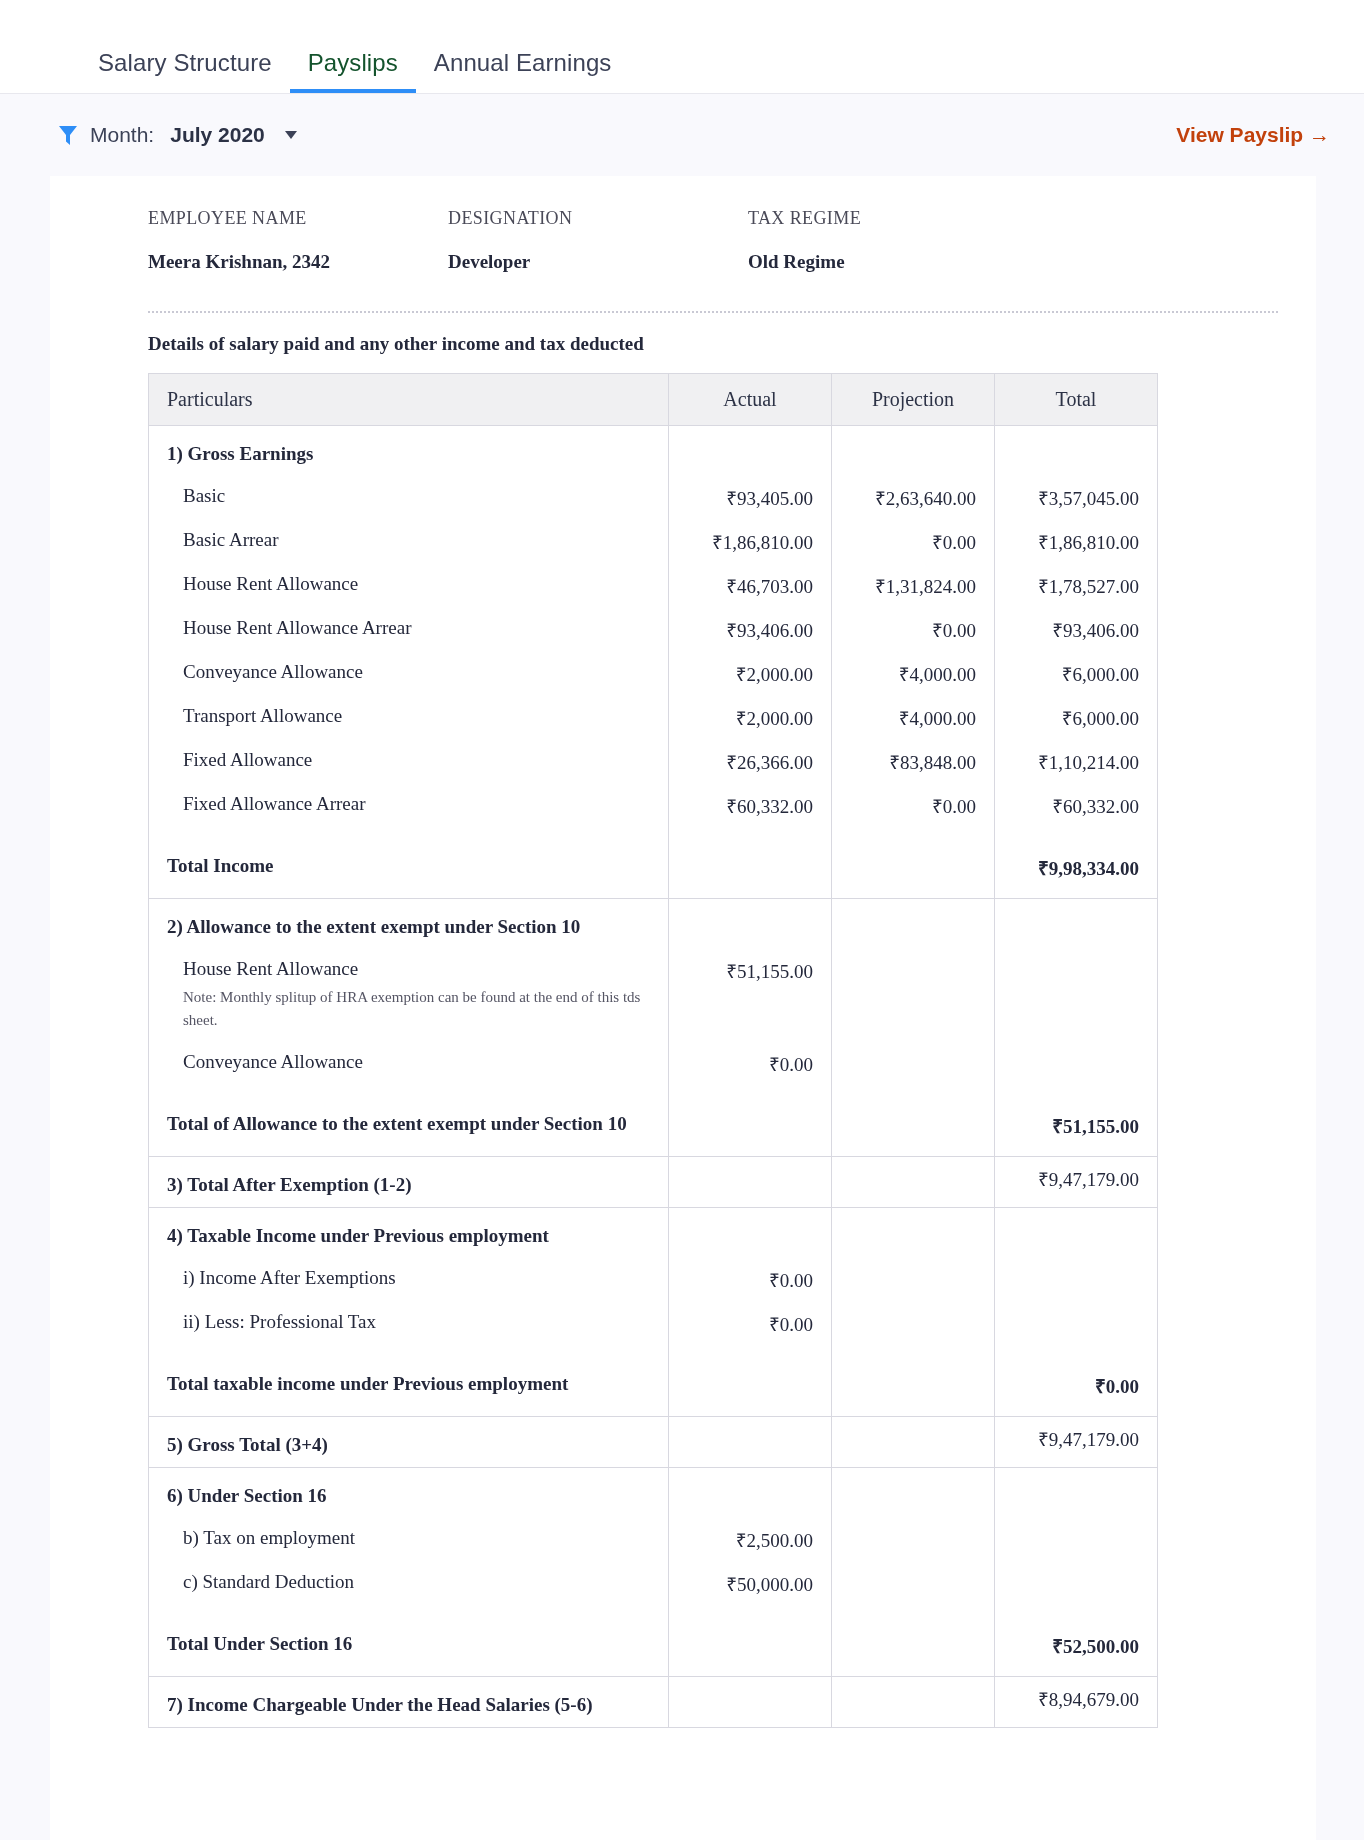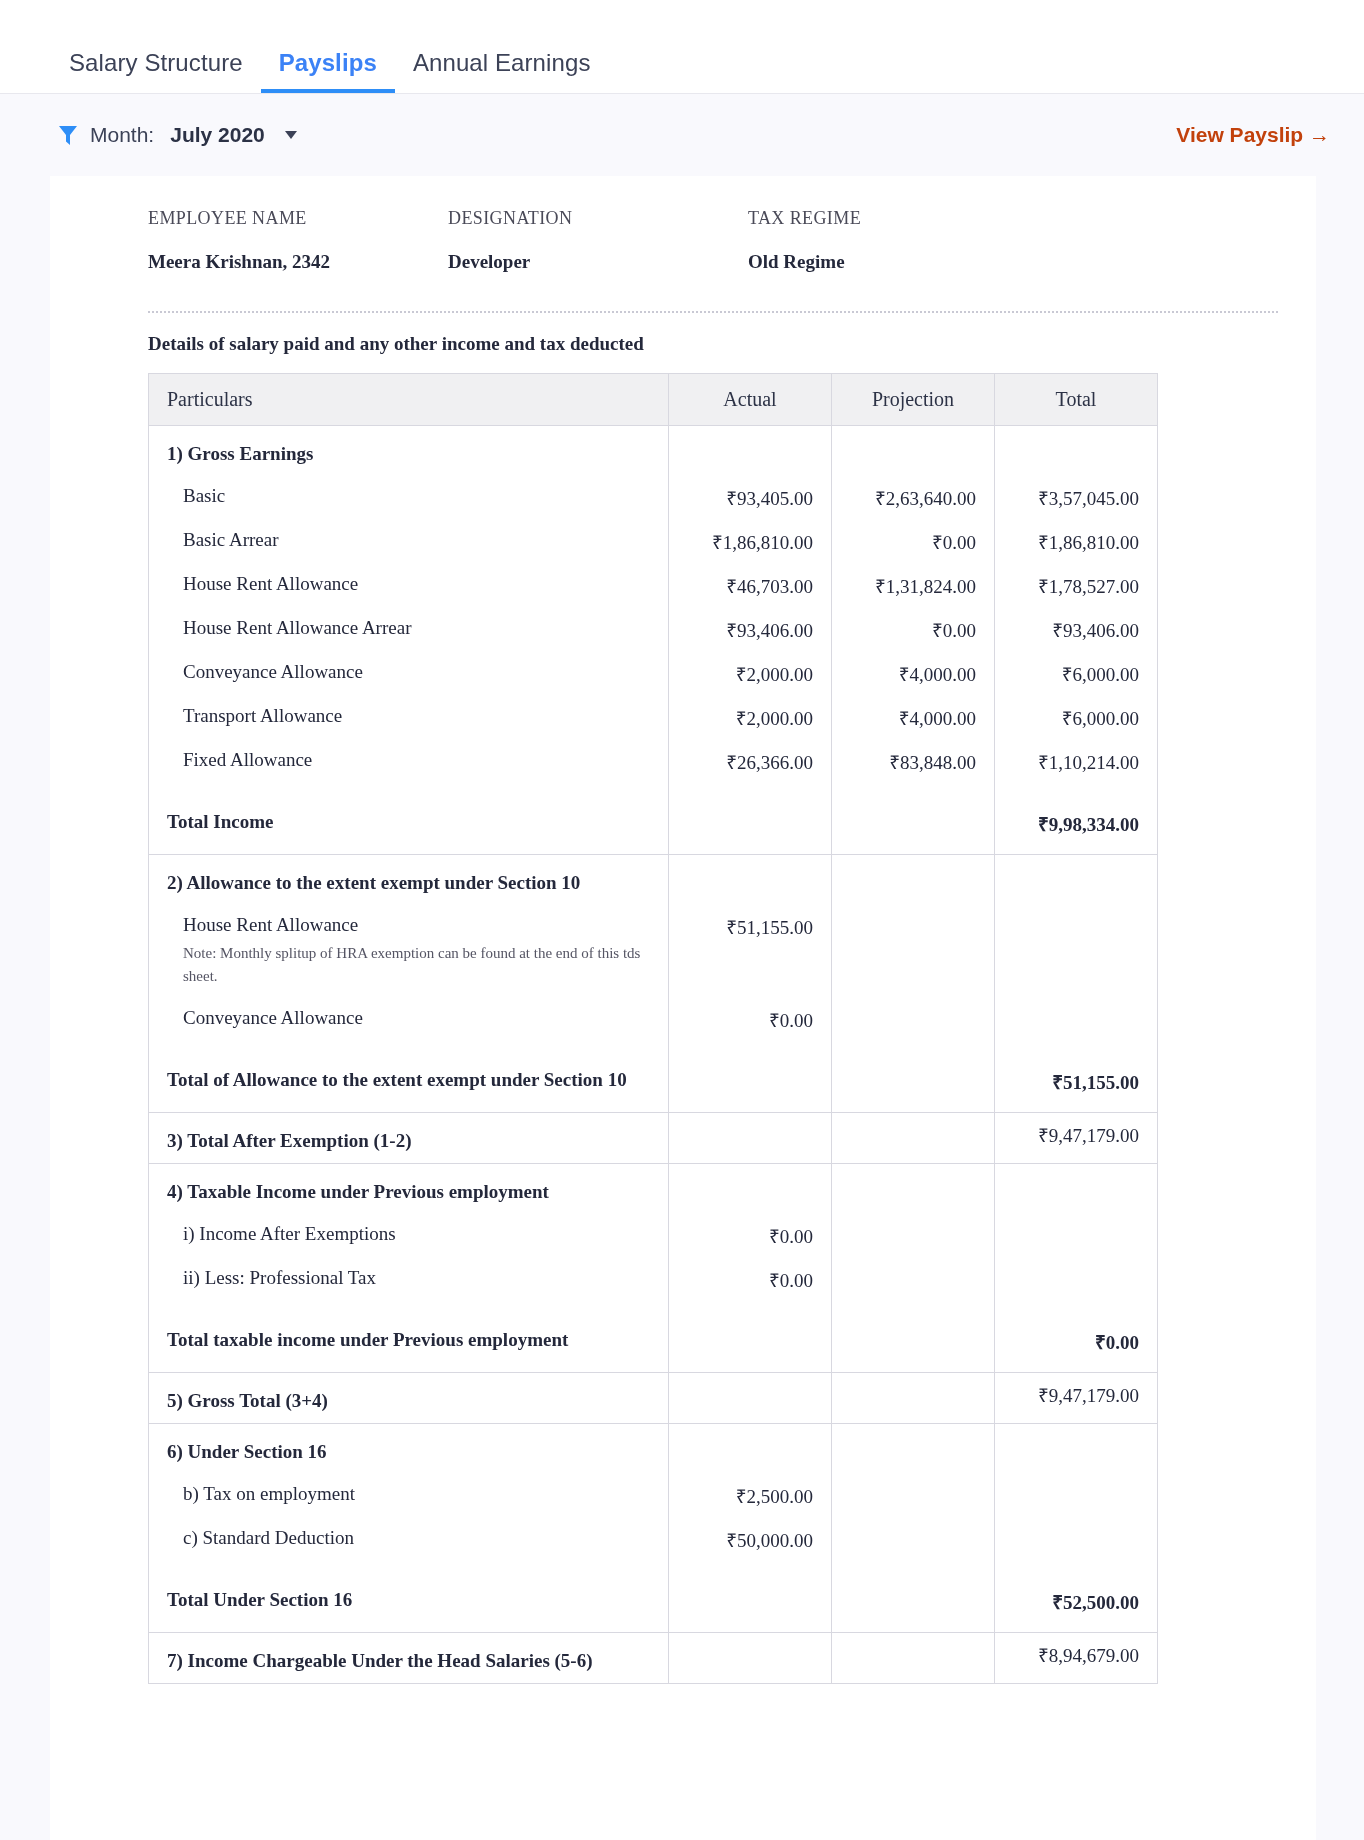--- a/index.html
+++ b/index.html
@@ -11,35 +11,35 @@
     overflow: hidden;
   }
 
   
   .tabbar {
     height: 94px;
     background: #ffffff;
     border-bottom: 1px solid #e8e8ee;
     display: flex;
     align-items: flex-end;
-    padding-left: 51px;
+    padding-left: 80px;
     gap: 0;
   }
   .tab {
     font-size: 24px;
     color: #3c4257;
     padding: 0 18px 14px 18px;
     cursor: pointer;
     border-bottom: 4px solid transparent;
     line-height: 1;
     letter-spacing: .1px;
   }
   .tab.active {
-    font-weight: bold;
-    color: #3b82f6;
+    font-weight: normal;
+    color: #14532d;
     border-bottom-color: #2e8ef7;
   }
 
   
   .filterbar {
     height: 82px;
     background: #f9f9fd;
     display: flex;
     align-items: center;
     padding: 0 34px 0 58px;
@@ -246,20 +246,26 @@
             <td class="num">₹2,000.00</td>
             <td class="num">₹4,000.00</td>
             <td class="num">₹6,000.00</td>
           </tr>
           <tr class="item">
             <td class="part">Fixed Allowance</td>
             <td class="num">₹26,366.00</td>
             <td class="num">₹83,848.00</td>
             <td class="num">₹1,10,214.00</td>
           </tr>
+          <tr class="item">
+            <td class="part">Fixed Allowance Arrear</td>
+            <td class="num">₹60,332.00</td>
+            <td class="num">₹0.00</td>
+            <td class="num">₹60,332.00</td>
+          </tr>
           <tr class="pad">
             <td></td>
             <td></td>
             <td></td>
             <td></td>
           </tr>
           <tr class="total">
             <td class="part">Total Income</td>
             <td class="num"></td>
             <td class="num"></td>

